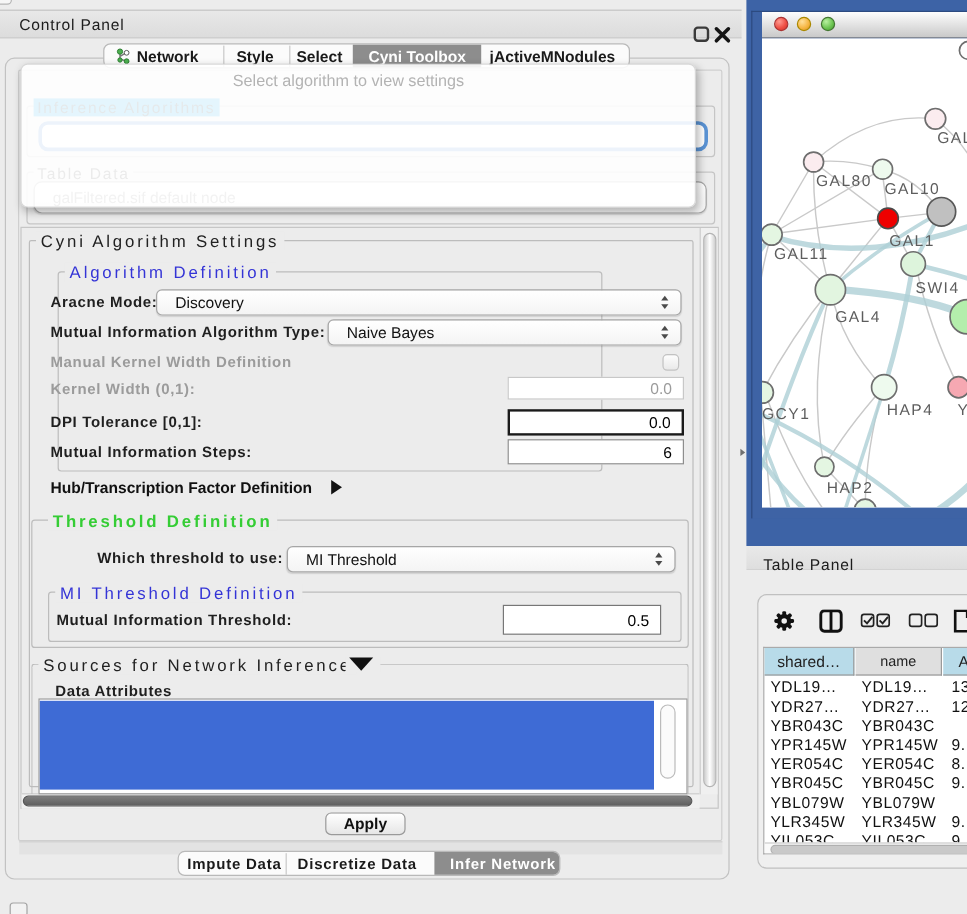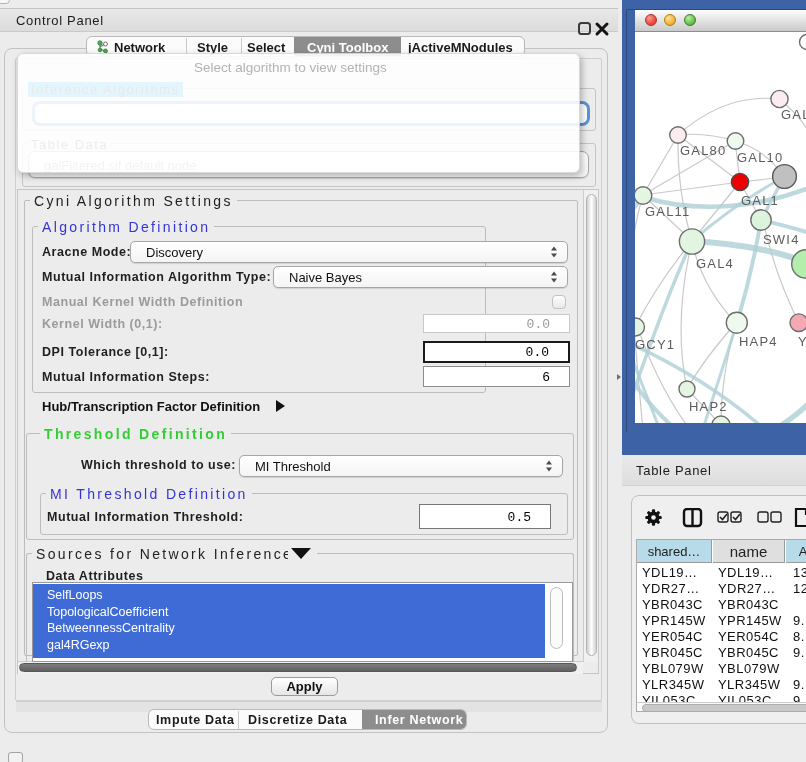--- a/index.html
+++ b/index.html
@@ -7,21 +7,21 @@
   body { font-family:"Liberation Sans", sans-serif; background:#ececec; position:relative; }
   .abs { position:absolute; }
   .lbl { font-size:12.5px; font-weight:bold; letter-spacing:0.55px; color:#1f1f1f; white-space:nowrap; }
   .dis { color:#9b9b9b; }
   .combo { position:absolute; background:linear-gradient(#ffffff,#f4f4f4); border:1px solid #a6a6a6; border-radius:5px; box-shadow:0 1px 1px rgba(0,0,0,0.12); font-size:13px; color:#111; }
   .combo .ct { position:absolute; left:15px; top:50%; transform:translateY(-50%); white-space:nowrap; }
   .stp { position:absolute; right:9px; top:50%; transform:translateY(-50%); width:7px; height:11px; }
   .stp:before { content:""; position:absolute; left:0; top:0; border-left:3.5px solid transparent; border-right:3.5px solid transparent; border-bottom:4.5px solid #4a4a4a; }
   .stp:after { content:""; position:absolute; left:0; bottom:0; border-left:3.5px solid transparent; border-right:3.5px solid transparent; border-top:4.5px solid #4a4a4a; }
   .fld { position:absolute; background:#fff; font-size:13px; text-align:right; }
-  .fld span { position:absolute; right:19px; top:50%; transform:translateY(-50%);font-family:Liberation Mono, monospace; }
+  .fld span { position:absolute; right:9px; top:50%; transform:translateY(-50%); }
   .grp { position:absolute; border:1px solid #bcbcbc; border-radius:3px; }
   .gtl { position:absolute; top:-8.5px; background:#ececec; padding:0 4px; font-size:14px; letter-spacing:2.35px; white-space:nowrap; line-height:16px; }
 </style>
 </head>
 <body>
 
 <div class="abs" id="deskblue" style="left:622px;top:0;width:184px;height:455px;background:#3d63a6;"></div>
 
 <div class="abs" id="cptitle" style="left:0;top:8px;width:618px;height:24px;background:linear-gradient(#e8e8e8,#dcdcdc);border-top:1px solid #c4c4c4;border-bottom:1px solid #c9c9c9;">
   <div class="abs" style="left:16px;top:4px;font-size:13px;letter-spacing:0.7px;color:#1c1c1c;">Control Panel</div>
@@ -72,21 +72,21 @@
 <div class="abs" style="left:583px;top:190px;width:15px;height:472px;background:#f0f0f0;border-left:1px solid #cccccc;"></div>
 <div class="abs" style="left:585.5px;top:194px;width:11px;height:462px;border:1px solid #b3b3b3;border-radius:6px;background:linear-gradient(90deg,#cfcfcf,#ffffff 50%,#cfcfcf);"></div>
 
 <div class="abs" style="left:18px;top:661px;width:565px;height:13px;background:#f0f0f0;border-top:1px solid #cccccc;"></div>
 <div class="abs" style="left:19px;top:662.5px;width:558px;height:9px;border-radius:5px;background:linear-gradient(#7d7d7d,#606060);border:1px solid #585858;"></div>
 
 <div class="grp" style="left:24px;top:200px;width:554px;height:456px;border-radius:2px;padding-left:12px;">
   <div class="gtl" style="left:5px;color:#222;">Cyni Algorithm Settings</div>
 </div>
 
-<div class="grp" style="left:32px;top:226px;width:454px;height:167px;">
+<div class="grp" style="left:48px;top:226px;width:454px;height:167px;">
   <div class="gtl" style="left:5px;color:#3434d6;">Algorithm Definition</div>
 </div>
 <div class="lbl abs" style="left:42px;top:245px;">Aracne Mode:</div>
 <div class="combo" style="left:130px;top:241px;width:438px;height:22px;">
     <div class="ct">Discovery</div>
     <div class="stp"></div>
   </div>
 <div class="lbl abs" style="left:42px;top:270px;">Mutual Information Algorithm Type:</div>
 <div class="combo" style="left:273px;top:266px;width:295px;height:22px;">
     <div class="ct">Naive Bayes</div>
@@ -127,24 +127,20 @@
   </div>
 
 <div class="grp" style="left:26px;top:553px;width:548px;height:109px;border-bottom:none;border-radius:3px 3px 0 0;">
   <div class="gtl" style="left:5px;color:#222;">Sources for Network Inference</div>
   <div class="abs" style="left:261px;top:-7px;width:29px;height:13px;background:#ececec;"></div>
   <div class="abs" style="left:264px;top:-6px;width:0;height:0;border-left:10.5px solid transparent;border-right:10.5px solid transparent;border-top:11px solid #111;"></div>
 </div>
 <div class="abs lbl" style="left:46px;top:569px;">Data Attributes</div>
 <div class="abs" id="listbox" style="left:32px;top:582px;width:541px;height:80px;background:#fff;border:1px solid #999;overflow:hidden;">
   <div class="abs" style="left:0;top:1px;width:512px;height:74px;background:#3e6bd5;"></div>
-  <div class="abs" style="left:14px;top:4px;font-size:12.5px;color:#fff;line-height:16.5px;white-space:pre;">SelfLoops
-TopologicalCoefficient
-BetweennessCentrality
-gal4RGexp</div>
   <div class="abs" style="left:517px;top:4px;width:13px;height:62px;background:#fbfbfb;border:1px solid #bbb;border-radius:7px;"></div>
 </div>
 
 <div class="abs" style="left:271px;top:677px;width:67px;height:19px;background:linear-gradient(#ffffff,#e6e6e6);border:1px solid #9a9a9a;border-radius:5px;text-align:center;font-size:13px;font-weight:bold;color:#111;line-height:18px;">Apply</div>
 
 <div class="abs" style="left:16px;top:701px;width:586px;height:11px;background:#e3e3e3;border-top:1px solid #d0d0d0;"></div>
 <div class="abs" id="btabs" style="left:148px;top:709px;width:319px;height:21px;background:#fbfbfb;border:1px solid #b9b9b9;border-radius:6px;overflow:hidden;font-size:12.5px;font-weight:bold;letter-spacing:0.65px;color:#1a1a1a;">
   <div class="abs" style="left:7px;top:3px;">Impute Data</div>
   <div class="abs" style="left:89px;top:1px;height:19px;border-left:1px solid #c9c9c9;"></div>
   <div class="abs" style="left:99px;top:3px;">Discretize Data</div>
@@ -243,21 +239,21 @@
         <text x="695" y="267">GAL4</text>
         <text x="634" y="348">GCY1</text>
         <text x="738" y="345">HAP4</text>
         <text x="797" y="345">Y</text>
         <text x="688" y="410">HAP2</text>
       </g>
     </svg>
   </div>
 </div>
 
-<div class="abs" id="tptitle" style="left:622px;top:455px;width:184px;height:31px;background:linear-gradient(#e9e9e9,#dedede);border-bottom:1px solid #d2d2d2;">
+<div class="abs" id="tptitle" style="left:622px;top:455px;width:184px;height:20px;background:linear-gradient(#e9e9e9,#dedede);border-bottom:1px solid #d2d2d2;">
   <div class="abs" style="left:14px;top:8px;font-size:13px;letter-spacing:0.7px;color:#1c1c1c;">Table Panel</div>
 </div>
 <div class="abs" id="tpanel" style="left:631px;top:495px;width:183px;height:229px;background:#efefef;border:1px solid #c0c0c0;border-radius:8px;">
 
   <svg class="abs" style="left:13px;top:12px;" width="165" height="25" viewBox="0 0 165 25">
 
     <g transform="translate(8.5,9.5)">
       <g fill="#111">
         <circle r="5.9"></circle>
         <g>
@@ -286,21 +282,21 @@
     </g>
 
     <g stroke="#111" stroke-width="2.2" fill="none">
       <path d="M151 1 L161 1 L166 6 L166 18 L151 18 Z"></path>
       <path d="M161 1 L161 6 L166 6"></path>
     </g>
   </svg>
 
   <div class="abs" style="left:4px;top:43px;width:179px;height:173px;background:#fff;border:1px solid #aaa;border-right:none;overflow:hidden;">
     <div class="abs" style="left:0;top:0;width:75px;height:23px;background:#b8dbe9;border-right:1px solid #9a9a9a;border-bottom:1px solid #9a9a9a;text-align:center;font-size:13px;color:#222;line-height:23px;">shared…</div>
-    <div class="abs" style="left:76px;top:0;width:72px;height:23px;background:#dfdfdf;border-right:1px solid #9a9a9a;border-bottom:1px solid #9a9a9a;text-align:center;font-size:15px;color:#222;line-height:23px;">name</div>
+    <div class="abs" style="left:76px;top:0;width:72px;height:23px;background:#dfdfdf;border-right:1px solid #9a9a9a;border-bottom:1px solid #9a9a9a;text-align:center;font-size:12px;color:#222;line-height:23px;">name</div>
     <div class="abs" style="left:149px;top:0;width:34px;height:23px;background:#b8dbe9;border-bottom:1px solid #9a9a9a;text-align:center;font-size:13px;color:#222;line-height:23px;">A</div>
     <div class="abs" style="left:5px;top:25px;font-size:13px;letter-spacing:0.45px;color:#111;line-height:16px;white-space:pre;">YDL19…
 YDR27…
 YBR043C
 YPR145W
 YER054C
 YBR045C
 YBL079W
 YLR345W
 YIL053C</div>

